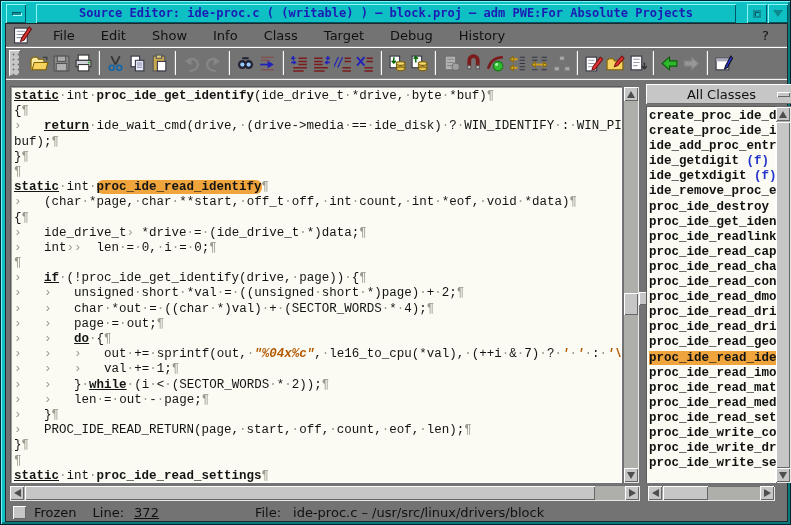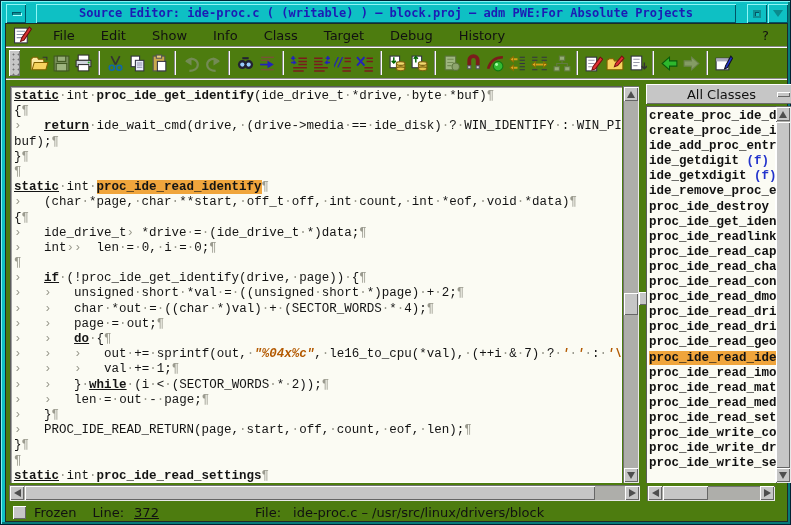--- a/index.html
+++ b/index.html
@@ -11,21 +11,21 @@
   .titlebar{position:absolute;left:4px;top:3px;width:783px;height:19px;display:flex;align-items:stretch;}
   .wbtn{width:20px;background:#0ec0c4;box-shadow:inset 1px 1px 0 #8ef5f5, inset -1px -1px 0 #056;
     display:flex;align-items:center;justify-content:center;flex:none;margin-left:1px;}
   .wbtn .dash{width:9px;height:3px;background:#0f8f93;box-shadow:inset 1px 1px 0 #056, 1px 1px 0 #aff;}
   .wbtn .maxsq{width:8px;height:8px;border:2px solid #0f8f93;box-shadow:inset 1px 1px 0 #056;}
   .wbtn .tri{width:0;height:0;border-left:5px solid transparent;border-right:5px solid transparent;border-top:7px solid #0a8a8e;}
   .title{flex:1;text-align:center;align-self:center;font-family:"DejaVu Sans Mono",monospace;
     font-size:12px;font-weight:bold;color:#1c1cb4;white-space:nowrap;overflow:hidden;
     background:#0ec0c4;height:19px;line-height:19px;box-shadow:inset 1px 1px 0 #8ef5f5, inset -1px -1px 0 #056;margin:0 10px;}
   
-  .client{position:absolute;left:4px;top:22px;width:783px;height:499px;background:#4d7c0f;border:1px solid #1e2a2a;}
+  .client{position:absolute;left:4px;top:22px;width:783px;height:499px;background:#737373;border:1px solid #1e2a2a;}
   
   .menubar{height:23px;display:flex;align-items:center;border-bottom:1px solid #8a8a8a;box-shadow:0 1px 0 #f4f4f4;}
   .app-icon{width:22px;height:19px;margin:0 6px 0 6px;flex:none;}
   .menu-item{padding:3px 13px;font-size:13px;color:#111;}
   .menu-help{margin-left:auto;padding:3px 18px;font-size:13px;color:#111;}
   
   .toolbar{height:32px;display:flex;align-items:center;border-top:1px solid #fff;border-bottom:1px solid #8a8a8a;box-shadow:0 1px 0 #f4f4f4;padding-left:3px;}
   .grip{width:11px;height:26px;margin-right:8px;background:#c6c6c6;
     box-shadow:inset 1px 1px 0 #fff, inset -1px -1px 0 #777;
     background-image:radial-gradient(#6f6f6f 26%, rgba(0,0,0,0) 30%);background-size:5px 5px;background-position:2px 2px;}
@@ -35,21 +35,21 @@
   .tb-ico{width:19px;height:19px;}
   
   .code-panel{position:absolute;left:4px;top:62px;width:612px;height:397px;background:#fbfbf3;
     box-shadow:inset 1px 1px 0 #5c5c5c, inset 2px 2px 0 #a0a0a0, inset -1px -1px 0 #fff;
     overflow:hidden;font-family:"Liberation Mono",monospace;font-size:12.5px;line-height:15.2px;
     color:#141414;padding:3px 0 0 4px;}
   .code-line{white-space:pre;height:15.2px;}
   .kw{font-weight:bold;text-decoration:underline;}
   .fn{font-weight:bold;}
   .str{color:#b35900;font-style:italic;font-weight:bold;}
-  .hl{font-weight:bold;background:#f0a53c;}
+  .hl{font-weight:bold;background:#f0a53c;border-radius:6px;}
   .ws, .str .ws{color:#9a9a8e;font-style:normal;font-weight:normal;text-decoration:none;}
   
   .sb-trough{position:absolute;background:#aeaeaa;box-shadow:inset 1px 1px 0 #707070, inset -1px -1px 0 #e8e8e8;}
   .sb-btn{position:absolute;width:14px;height:14px;background:#c6c6c6;box-shadow:inset 1px 1px 0 #fff, inset -1px -1px 0 #666;
     display:flex;align-items:center;justify-content:center;}
   .sb-thumb{position:absolute;background:#c6c6c6;box-shadow:inset 1px 1px 0 #fff, inset -1px -1px 0 #666;}
   .tri-up{width:0;height:0;border-left:4px solid transparent;border-right:4px solid transparent;border-bottom:7px solid #4e4e4e;}
   .tri-down{width:0;height:0;border-left:4px solid transparent;border-right:4px solid transparent;border-top:7px solid #4e4e4e;}
   .tri-left{width:0;height:0;border-top:4px solid transparent;border-bottom:4px solid transparent;border-right:7px solid #4e4e4e;}
   .tri-right{width:0;height:0;border-top:4px solid transparent;border-bottom:4px solid transparent;border-left:7px solid #4e4e4e;}

